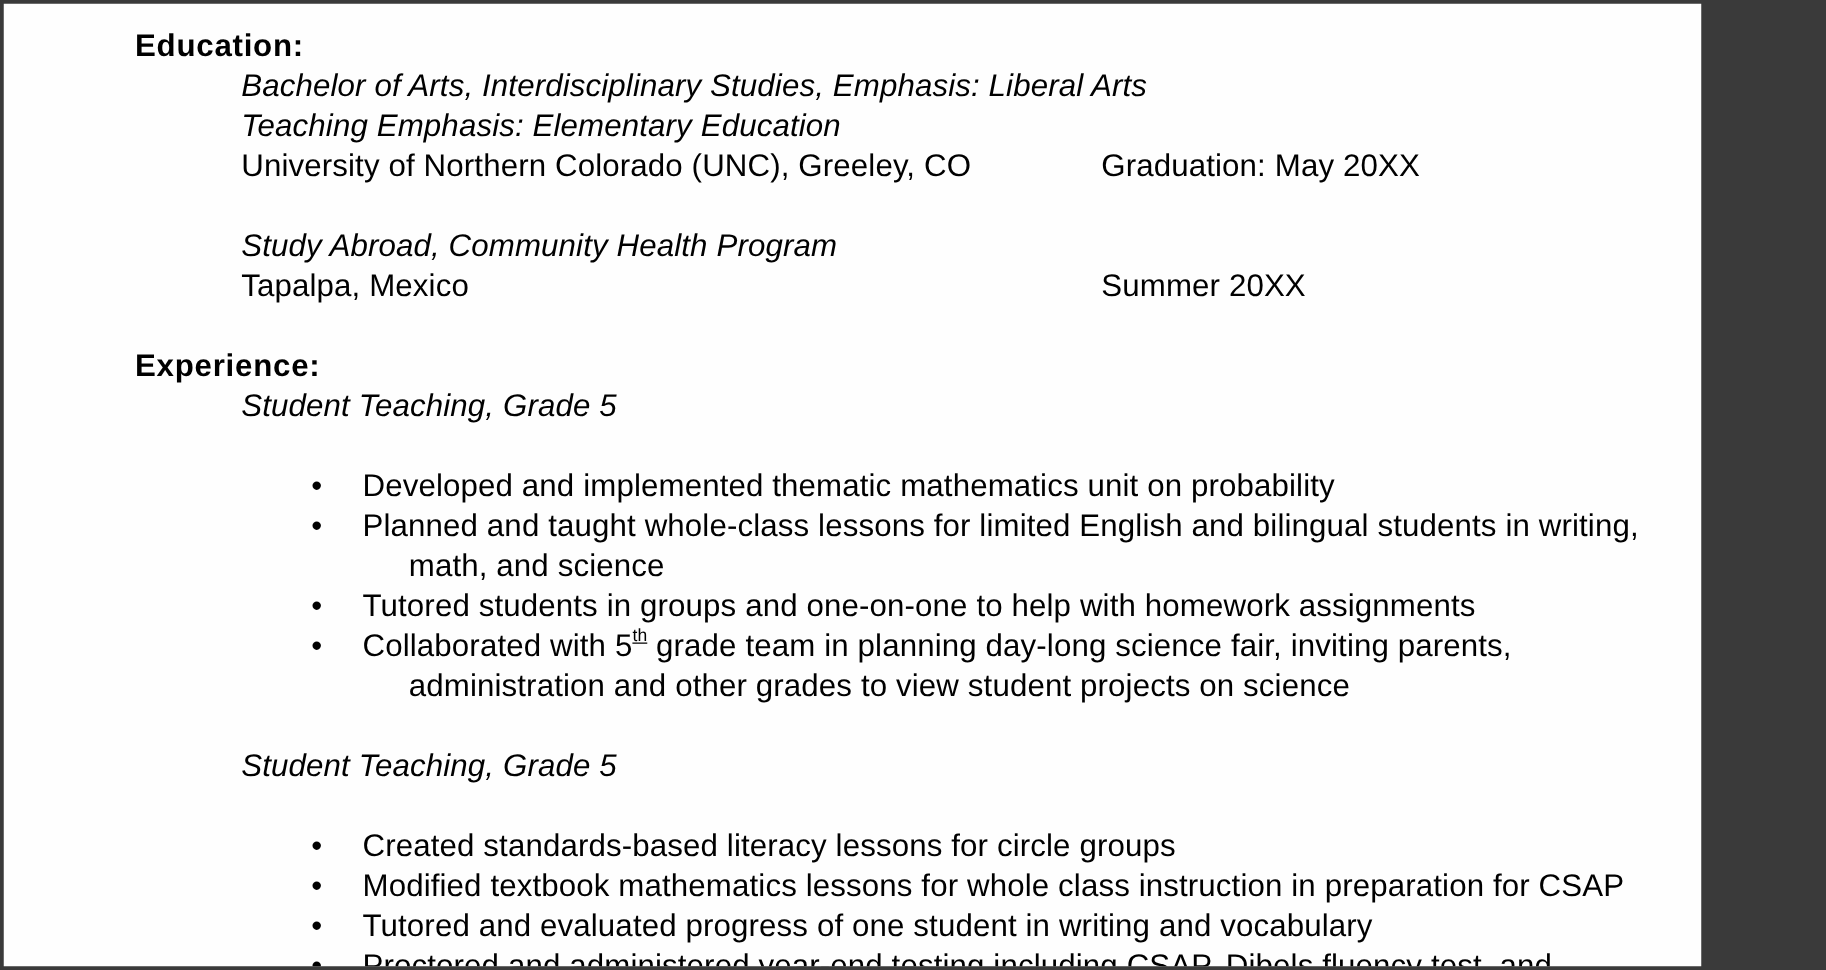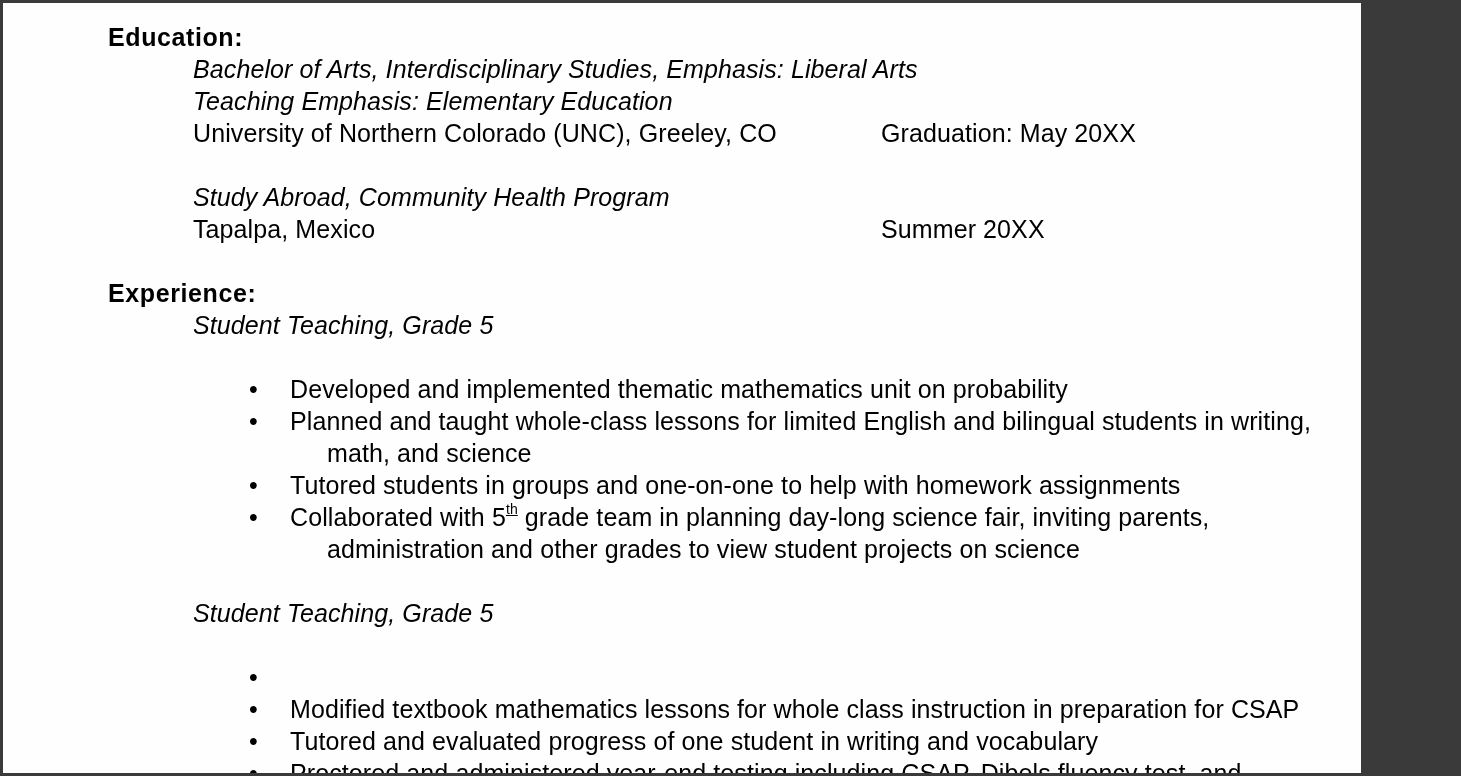--- a/index.html
+++ b/index.html
@@ -53,20 +53,21 @@
   <div class="line bullet" style="top:466px">•</div>
   <div class="line btext" style="top:466px">Tutored students in groups and one-on-one to help with homework assignments</div>
 
   <div class="line bullet" style="top:498px">•</div>
   <div class="line btext" style="top:498px"><span>Collaborated with 5</span><sup>th</sup><span> grade team in planning day-long science fair, inviting parents,</span></div>
   <div class="line cont" style="top:530px">administration and other grades to view student projects on science</div>
 
   <div class="line ind ital" style="top:594px">Student Teaching, Grade 5</div>
 
   <div class="line bullet" style="top:658px">•</div>
+  <div class="line btext" style="top:658px">Created standards-based literacy lessons for circle groups</div>
 
   <div class="line bullet" style="top:690px">•</div>
   <div class="line btext" style="top:690px">Modified textbook mathematics lessons for whole class instruction in preparation for CSAP</div>
 
   <div class="line bullet" style="top:722px">•</div>
   <div class="line btext" style="top:722px">Tutored and evaluated progress of one student in writing and vocabulary</div>
 
   <div class="line bullet" style="top:754px">•</div>
   <div class="line btext" style="top:754px">Proctored and administered year-end testing including CSAP, Dibels fluency test, and</div>
 

